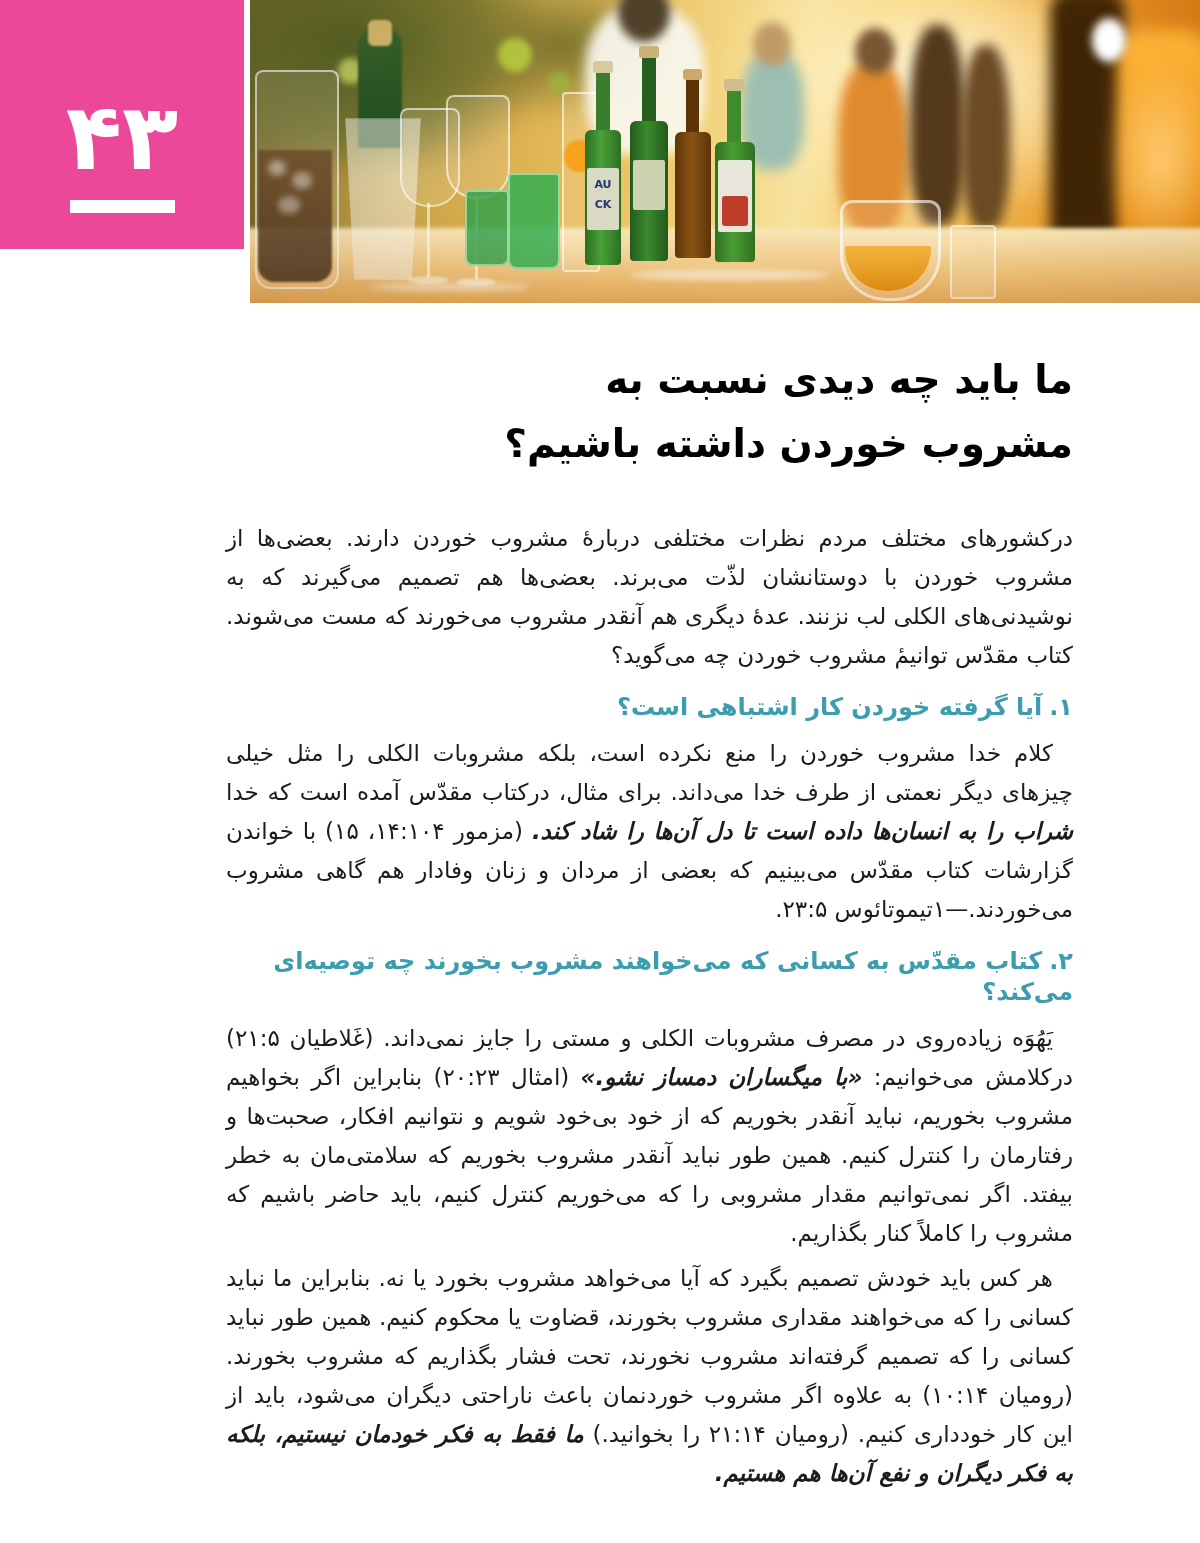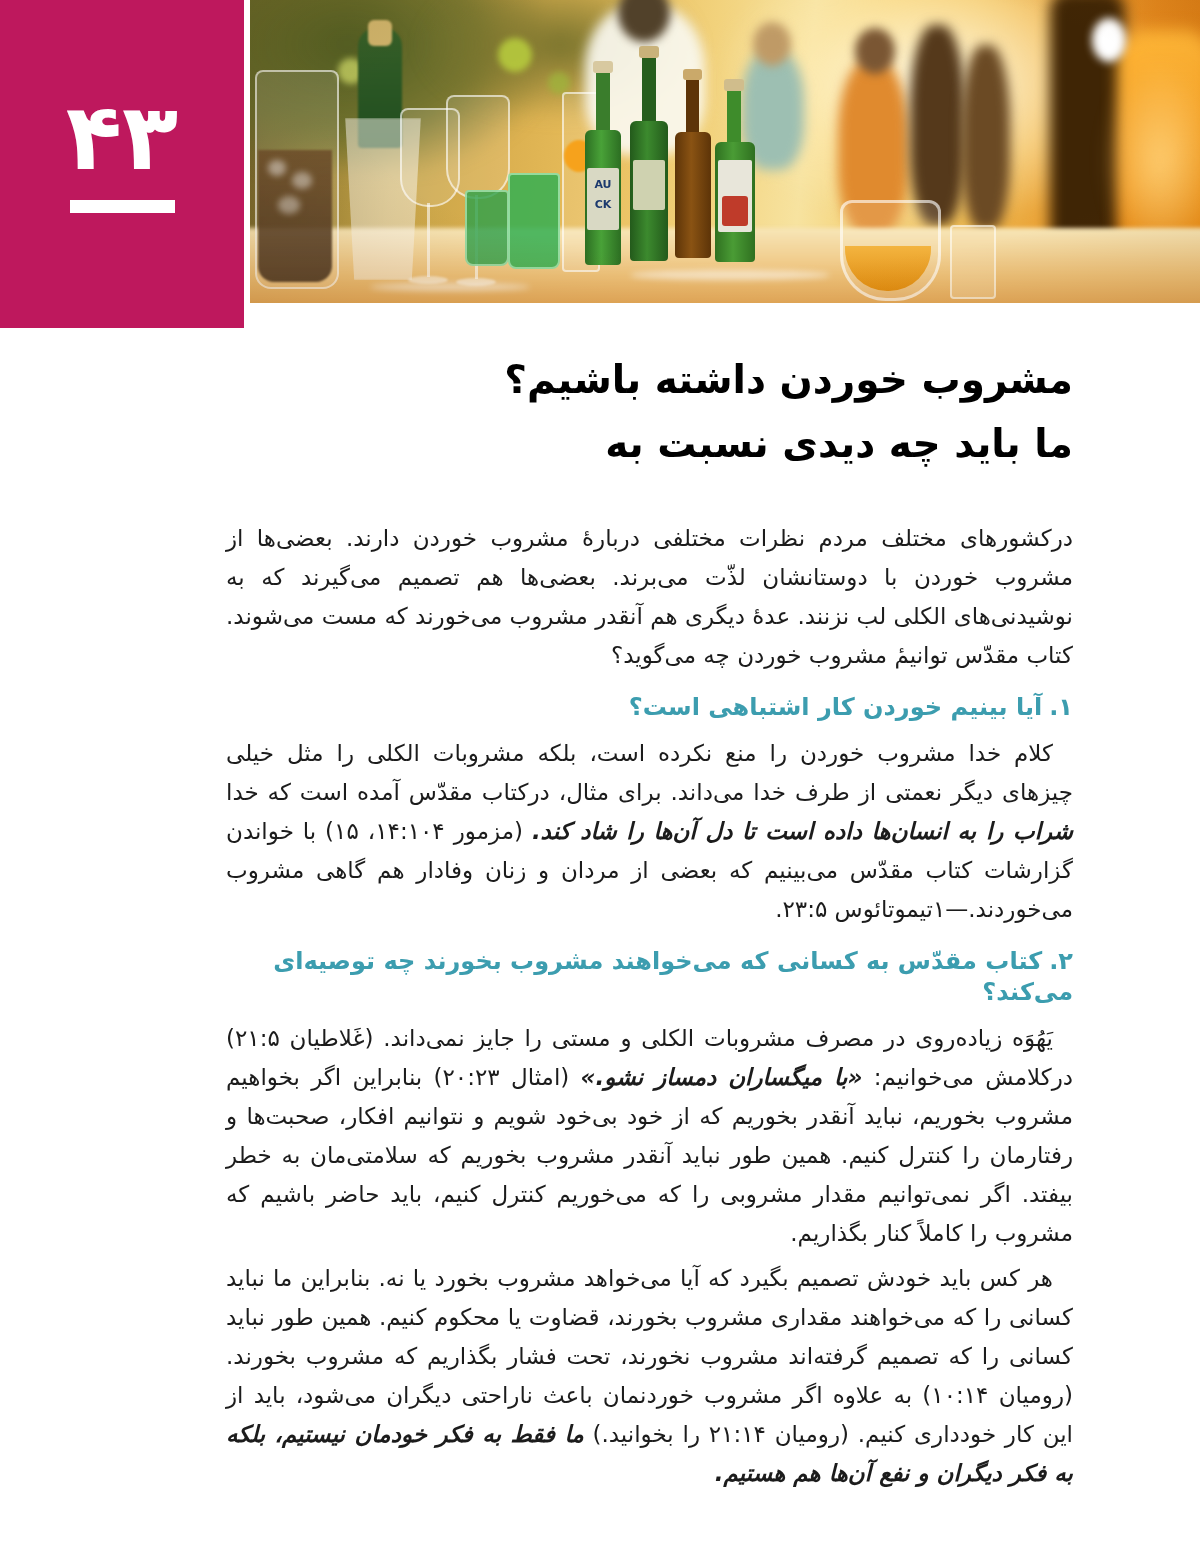--- a/index.html
+++ b/index.html
@@ -2,21 +2,21 @@
 <html lang="fa"><head>
 <meta charset="utf-8">
 <style>
   html,body{margin:0;padding:0;background:#888;}
   .page{
     position:relative;width:1200px;height:1543px;margin:0 auto;
     background:#ffffff;overflow:hidden;direction:rtl;
     font-family:"DejaVu Sans",sans-serif;
   }
   
-  .num-block{position:absolute;left:0;top:0;width:244px;height:328px;background:#be185d;}
+  .num-block{position:absolute;left:0;top:0;width:244px;height:249px;background:#ec4899;}
   .page-number{
     position:absolute;left:62px;top:78px;width:120px;text-align:center;
     color:#fff;font-size:92px;font-weight:bold;line-height:120px;
   }
   .num-underline{position:absolute;left:70px;top:200px;width:105px;height:13px;background:#fff;}
   
   .photo{position:absolute;left:250px;top:0;width:950px;height:303px;overflow:hidden;background:#e8b054;}
   .ph{position:absolute;}
   .ph-bg{inset:0;background:linear-gradient(95deg,#6b5e2a 0%,#9c8538 8%,#c4a348 16%,#d9ae4e 26%,#e7bc5a 36%,#f2d27c 48%,#f7e3a0 58%,#f4cf71 66%,#eeb84e 76%,#e89a2e 86%,#e2861c 93%,#d87a12 100%);}
   .ph-glow{left:470px;top:-50px;width:430px;height:270px;background:radial-gradient(ellipse at center,rgba(255,252,235,.95) 0%,rgba(255,236,180,.55) 45%,rgba(255,236,180,0) 75%);filter:blur(8px);}
@@ -134,30 +134,30 @@
     <div class="ph" style="left:472px;top:196px;width:26px;height:30px;background:#bf3b2a;border-radius:3px;"></div>
 
     <div class="ph glass" style="left:590px;top:200px;width:95px;height:95px;border-radius:12px 12px 46px 46px;border-width:3px;"></div>
     <div class="ph" style="left:595px;top:246px;width:86px;height:45px;background:linear-gradient(180deg,#f3b23a,#e08a0b);border-radius:0 0 42px 42px;opacity:.95;"></div>
     <div class="ph" style="left:700px;top:225px;width:42px;height:70px;background:rgba(250,230,190,.3);border:2px solid rgba(255,255,255,.55);border-radius:4px;"></div>
 
     <div class="ph" style="inset:0;background:radial-gradient(ellipse at 55% 40%,rgba(0,0,0,0) 55%,rgba(120,70,10,.18) 100%);"></div>
   </div>
 
   <div class="title">
+    <div>ما باید چه دیدی نسبت به</div>
     <div>مشروب خوردن داشته باشیم؟</div>
-    <div>ما باید چه دیدی نسبت به</div>
   </div>
 
   <div class="content">
     <p class="intro">درکشورهای مختلف مردم نظرات مختلفی دربارهٔ مشروب خوردن دارند. بعضی‌ها از مشروب خوردن با دوستانشان لذّت می‌برند. بعضی‌ها هم تصمیم می‌گیرند که به نوشیدنی‌های الکلی لب نزنند. عدهٔ دیگری هم آنقدر مشروب می‌خورند که مست می‌شوند. کتاب مقدّس توانیمٔ مشروب خوردن چه می‌گوید؟</p>
 
     <div class="section">
       <h2>
-        <span class="qnum">۱.</span><span>آیا بینیم خوردن کار اشتباهی است؟</span>
+        <span class="qnum">۱.</span><span>آیا گرفته خوردن کار اشتباهی است؟</span>
       </h2>
       <p class="qbody"><span>کلام خدا مشروب خوردن را منع نکرده است، بلکه مشروبات الکلی را مثل خیلی چیزهای دیگر نعمتی از طرف خدا می‌داند. برای مثال، درکتاب مقدّس آمده است که خدا </span><b>شراب را به انسان‌ها داده است تا دل آن‌ها را شاد کند.</b><span> (مزمور ۱۴:۱۰۴، ۱۵) با خواندن گزارشات کتاب مقدّس می‌بینیم که بعضی از مردان و زنان وفادار هم گاهی مشروب می‌خوردند.—۱تیموتائوس ۲۳:۵.</span></p>
     </div>
 
     <div class="section">
       <h2>
         <span class="qnum">۲.</span><span>کتاب مقدّس به کسانی که می‌خواهند مشروب بخورند چه توصیه‌ای می‌کند؟</span>
       </h2>
       <p class="qbody"><span>یَهُوَه زیاده‌روی در مصرف مشروبات الکلی و مستی را جایز نمی‌داند. (غَلاطیان ۲۱:۵) درکلامش می‌خوانیم: </span><b>«با میگساران دمساز نشو.»</b><span> (امثال ۲۰:۲۳) بنابراین اگر بخواهیم مشروب بخوریم، نباید آنقدر بخوریم که از خود بی‌خود شویم و نتوانیم افکار، صحبت‌ها و رفتارمان را کنترل کنیم. همین طور نباید آنقدر مشروب بخوریم که سلامتی‌مان به خطر بیفتد. اگر نمی‌توانیم مقدار مشروبی را که می‌خوریم کنترل کنیم، باید حاضر باشیم که مشروب را کاملاً کنار بگذاریم.</span></p>
     </div>

